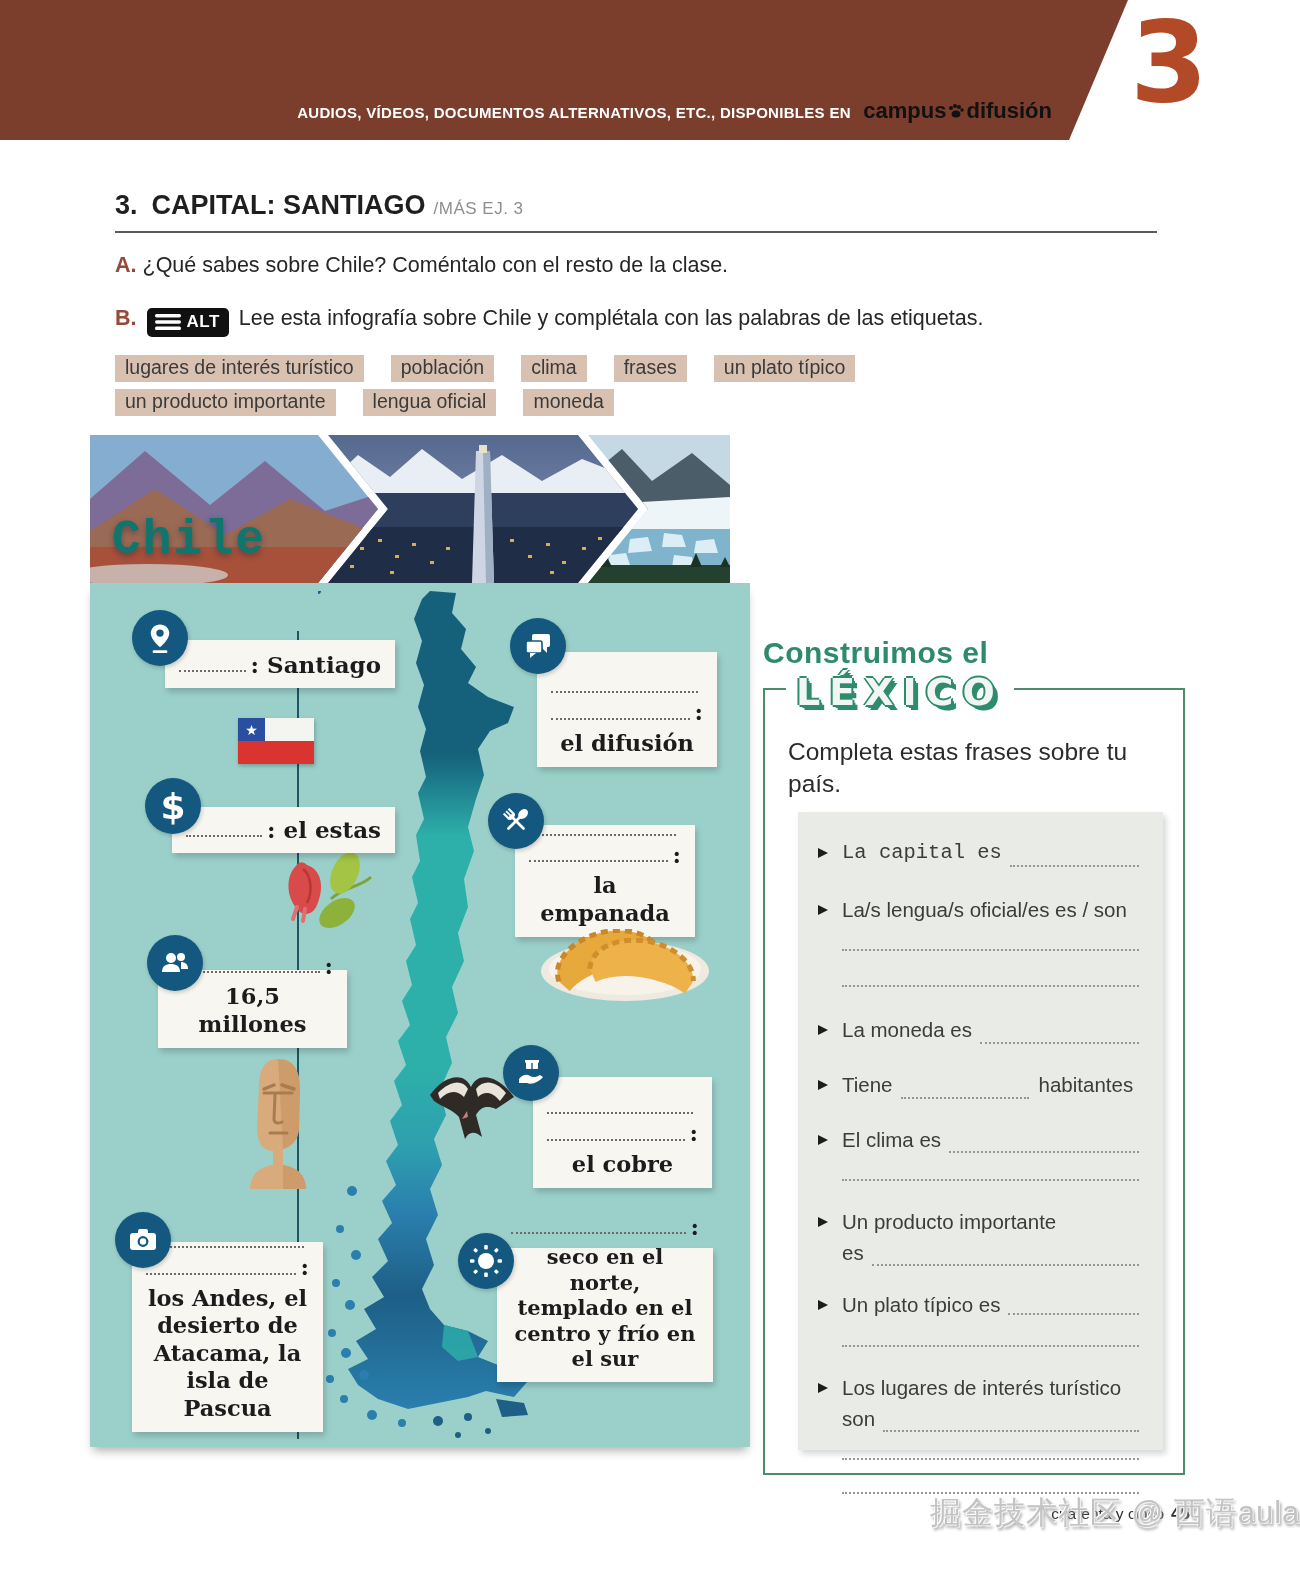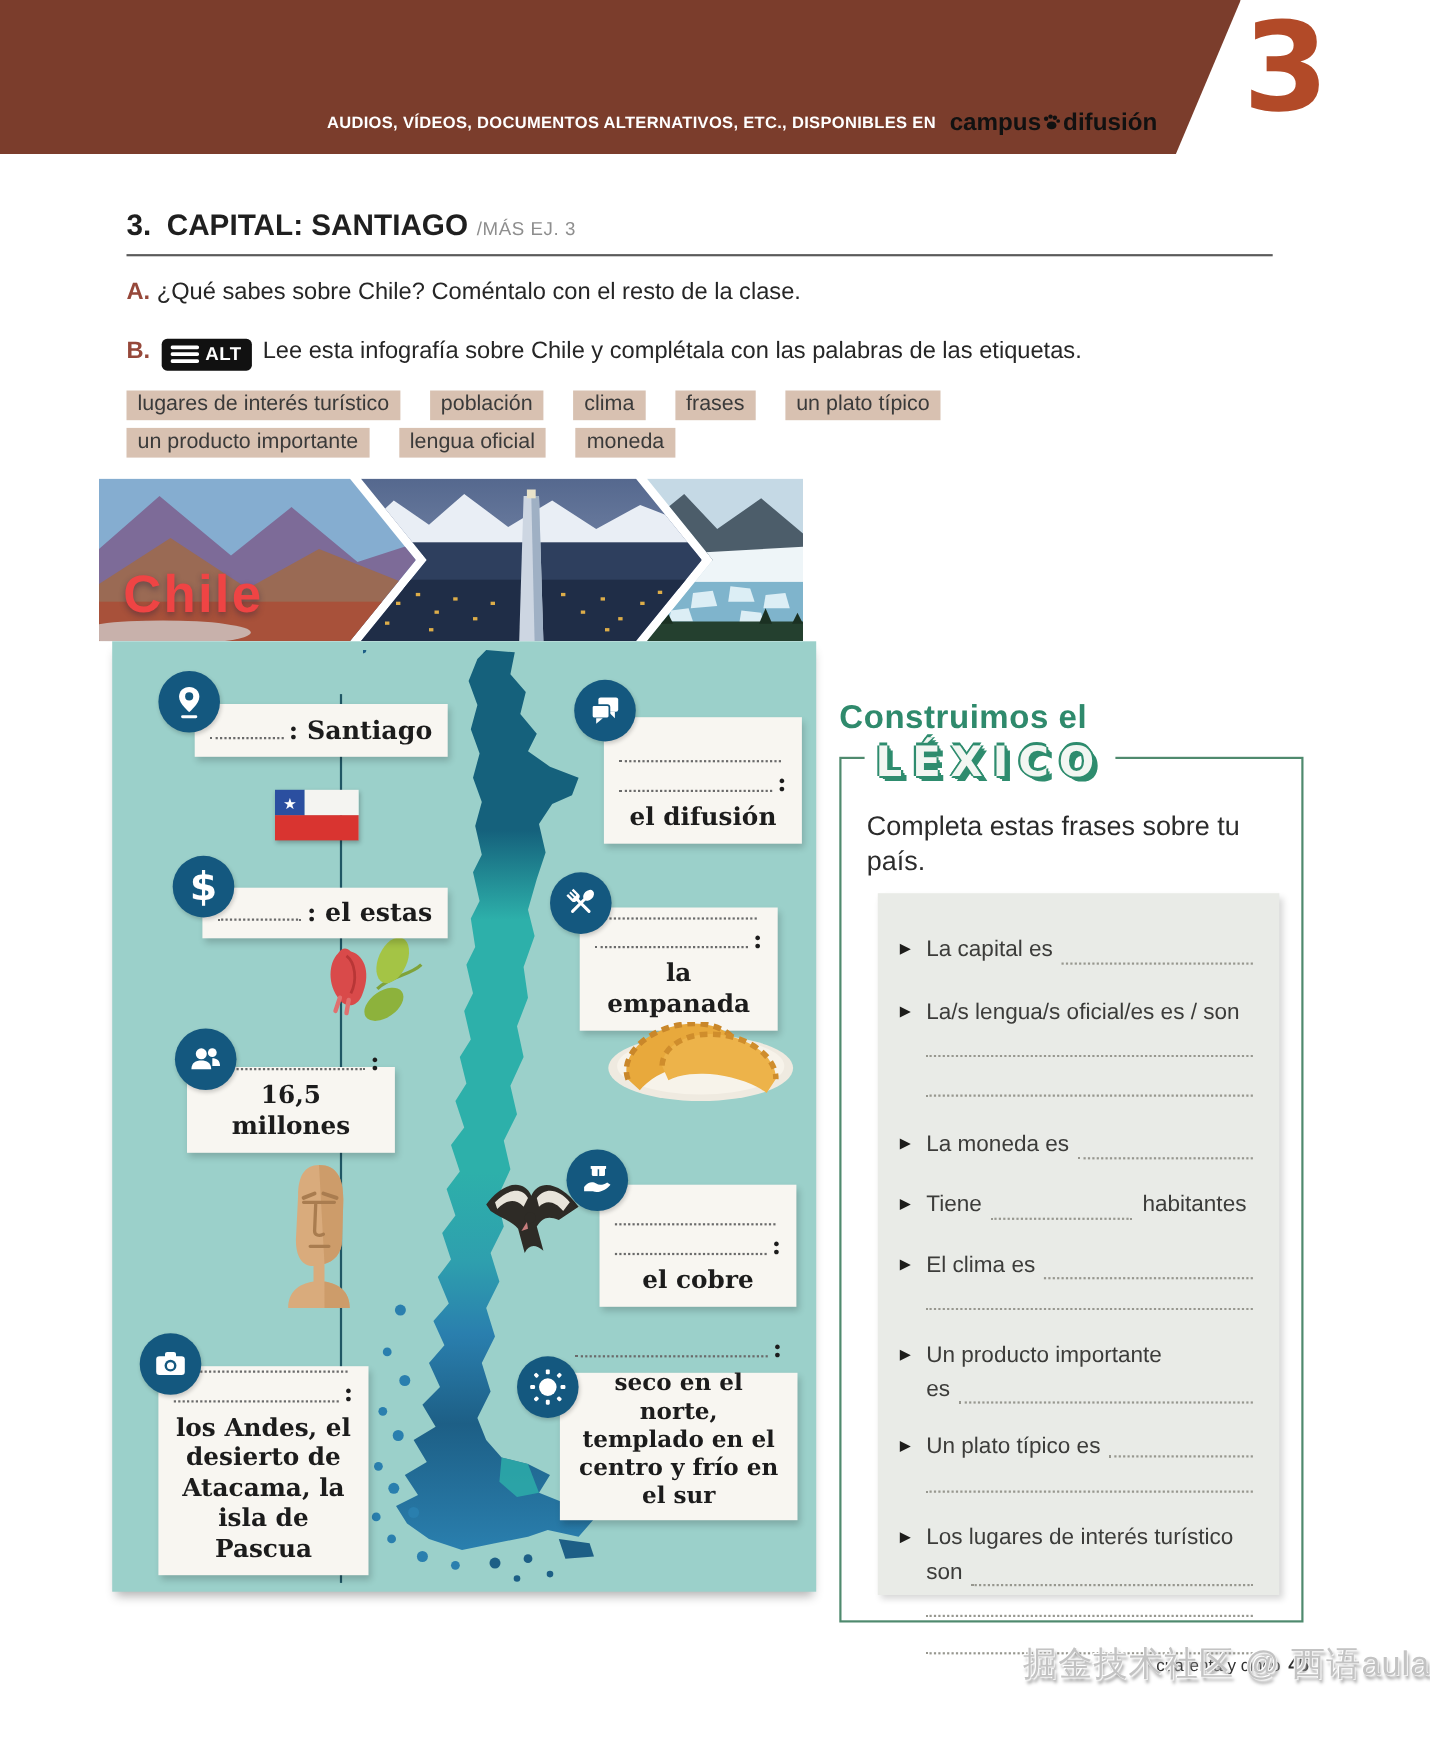--- a/index.html
+++ b/index.html
@@ -29,25 +29,25 @@
   .alt-badge .alt-word{color:#ffffff;font-weight:bold;font-size:17px;letter-spacing:.5px;}
 
   
   .tags{position:absolute;left:115px;top:355px;width:840px;display:flex;flex-wrap:wrap;
         column-gap:27px;row-gap:7px;}
   .tag{background:#d8c1b1;color:#3a3a3a;font-size:19.5px;padding:1px 10px 3px 10px;white-space:nowrap;}
 
   
   .ig{position:absolute;left:90px;top:435px;width:640px;height:1012px;}
   .ig-header{position:absolute;left:0;top:0;width:640px;height:148px;}
-  .chile-title{position:absolute;left:22px;top:78px;font-family:Liberation Sans, sans-serif;
-               font-weight:bold;font-size:48px;color:#ef4444;letter-spacing:2px;
+  .chile-title{position:absolute;left:22px;top:78px;font-family:Liberation Mono, monospace;
+               font-weight:bold;font-size:48px;color:#0f766e;letter-spacing:2px;
                text-shadow:0 3px 6px rgba(40,30,60,.45);}
-  .ig-panel{position:absolute;left:12px;top:148px;width:640px;height:864px;background:#9bd0ca;
-            box-shadow:0 7px 9px -3px rgba(0,0,0,.3);overflow:hidden;}
+  .ig-panel{position:absolute;left:0;top:148px;width:640px;height:864px;background:#9bd0ca;
+            box-shadow:0 7px 9px -3px rgba(0,0,0,.3);overflow:hidden;padding-left:20px;}
   .vline{position:absolute;left:207px;top:48px;height:808px;width:2px;background:#1f5664;}
 
   .map-svg{position:absolute;left:228px;top:8px;}
 
   .info-box{position:absolute;background:#f8f6f1;box-shadow:2px 4px 6px rgba(0,0,0,.18);
             font-family:"DejaVu Serif",serif;font-weight:bold;color:#1c1c1c;
             display:flex;flex-direction:column;justify-content:flex-end;padding:10px 14px 10px 14px;box-sizing:border-box;}
   .ib-line{display:flex;align-items:flex-end;font-size:23px;line-height:1.15;}
   .ib-dots{flex:1;border-bottom:2.5px dotted #6a6a6a;margin:0 5px 6px 0;height:12px;}
   .ib-colon{font-size:23px;}
@@ -452,21 +452,21 @@
 
     </div>
   </div>
 
   <div class="lex-head1">Construimos el</div>
   <div class="lex-box"></div>
   <div class="lex-word">LÉXICO</div>
   <div class="lex-intro">Completa estas frases sobre tu país.</div>
 
   <div class="lex-list">
-    <div class="lx-item" style="margin-top:12px;">
+    <div class="lx-item" style="margin-top:2px;font-family:Liberation Mono, monospace;">
       <span class="lx-text">La capital es</span>
         <span class="lx-blank"></span>
     </div>
     <div class="lx-item" style="margin-top:30px;">
       <span>La/s lengua/s oficial/es es / son</span>
     </div>
     <div class="lx-full"></div>
     <div class="lx-full" style="margin-top:32px;"></div>
     <div class="lx-item" style="margin-top:30px;">
       <span class="lx-text">La moneda es</span>

